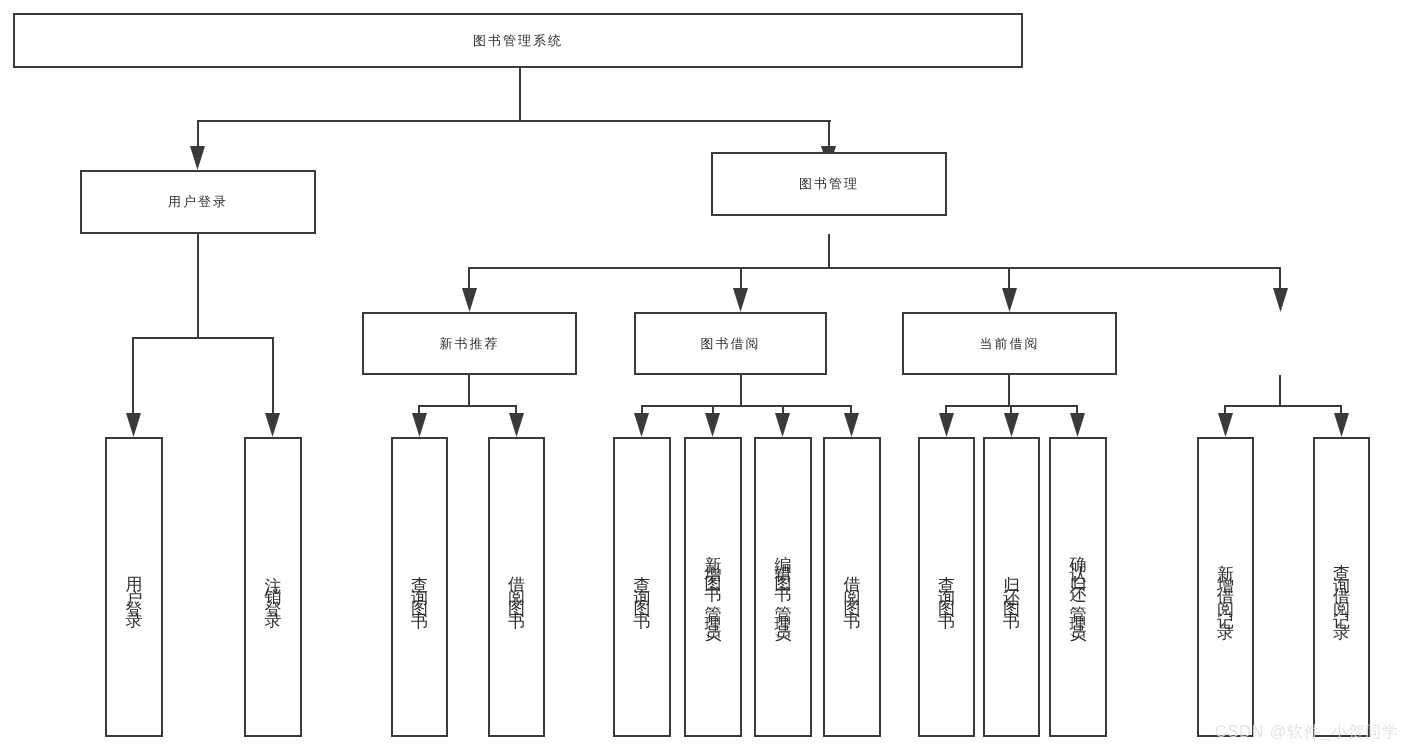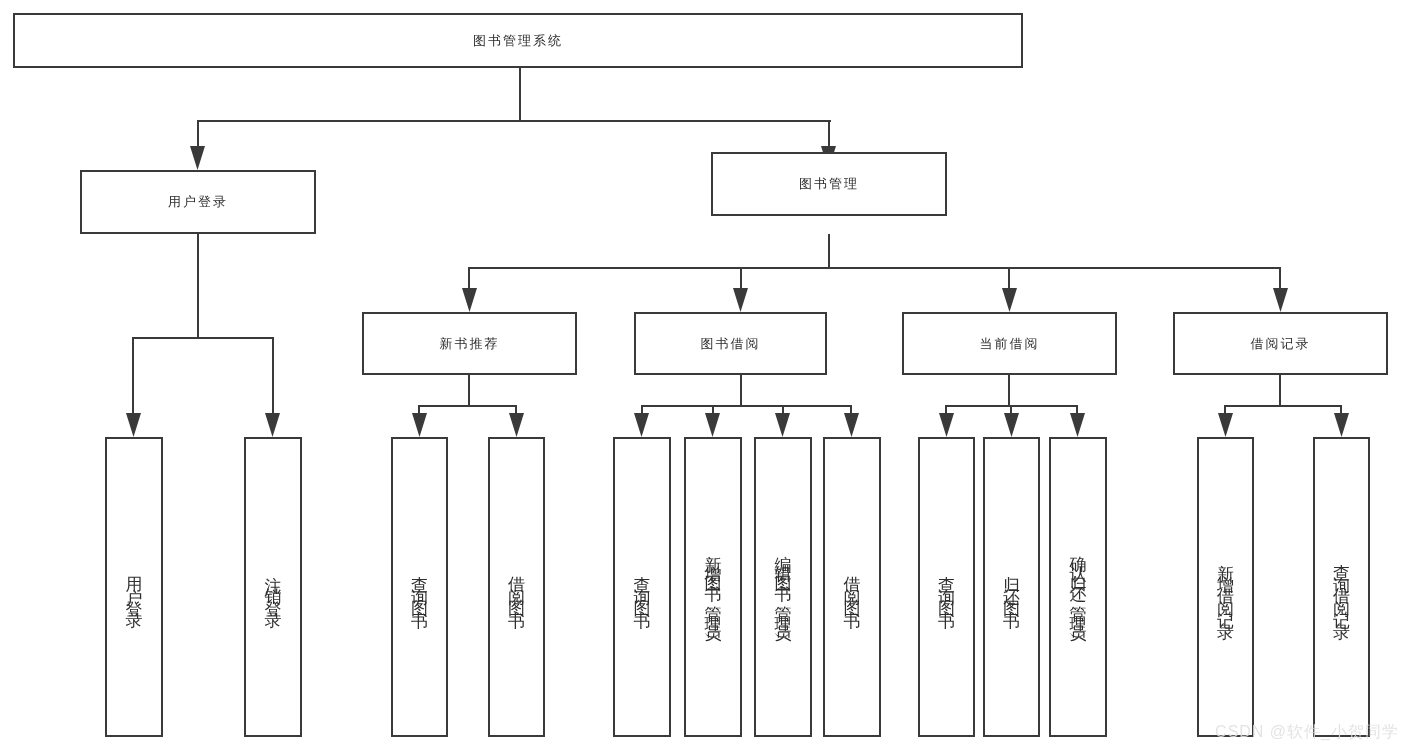--- a/index.html
+++ b/index.html
@@ -89,23 +89,20 @@
   </div>
 
   <div class="node" style="left:634px; top:312px; width:193px; height:63px;">
     <span>图书借阅</span>
   </div>
 
   <div class="node" style="left:902px; top:312px; width:215px; height:63px;">
     <span>当前借阅</span>
   </div>
 
-  <div class="node" style="left:1173px; top:312px; width:215px; height:63px;">
-    <span>借阅记录</span>
-  </div>
 
   <div class="node leaf" style="left:105px; top:437px; width:58px; height:300px;">
     <span>用户登录</span>
   </div>
   <div class="node leaf" style="left:244px; top:437px; width:58px; height:300px;">
     <span>注销登录</span>
   </div>
 
   <div class="node leaf" style="left:391px; top:437px; width:57px; height:300px;">
     <span>查询图书</span>

